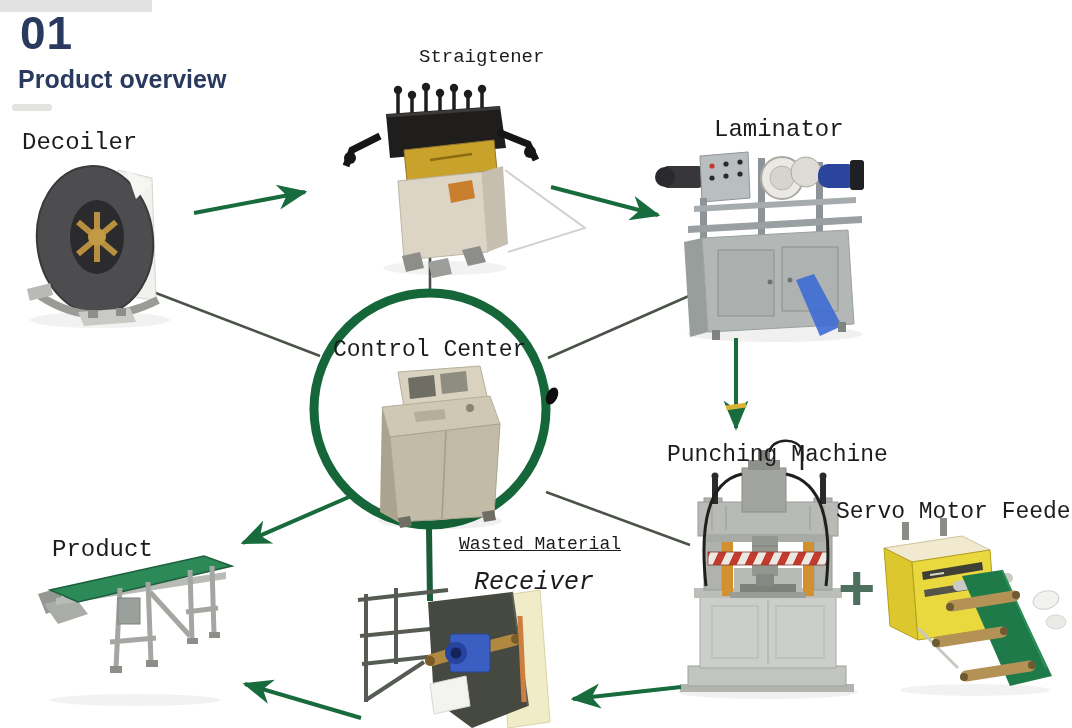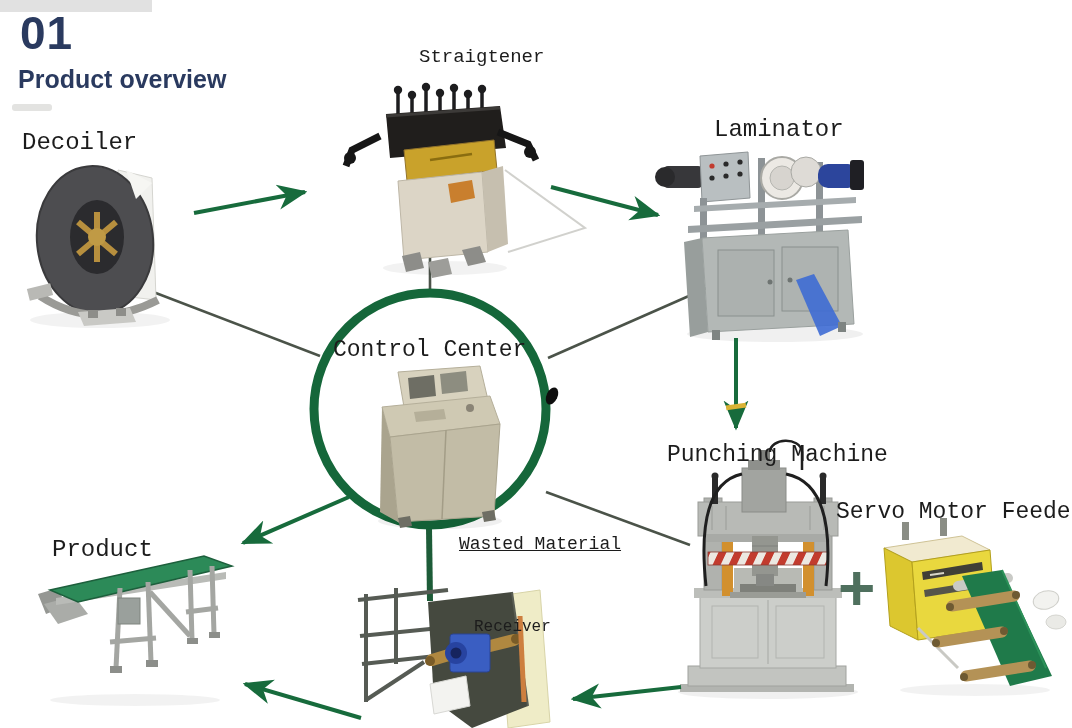--- a/index.html
+++ b/index.html
@@ -25,21 +25,21 @@
     position:absolute;font-family:"Liberation Mono",monospace;font-weight:500;
     color:#1c1c1c;white-space:nowrap;line-height:1;
   }
   .lbl-decoiler{left:22px;top:131px;font-size:24px;text-align:center;}
   .lbl-straightener{left:371px;top:48px;font-size:19px;margin-left:48px;}
   .lbl-laminator{left:714px;top:118px;font-size:24px;text-align:center;}
   .lbl-control{left:333px;top:339px;font-size:23px;}
   .lbl-punching{left:667px;top:444px;font-size:23px;}
   .lbl-servo{left:836px;top:501px;font-size:23px;}
   .lbl-wasted1{left:459px;top:535px;font-size:18px;text-decoration:underline;}
-  .lbl-wasted2{left:474px;top:619px;font-size:16px;}
+  .lbl-wasted2{left:474px;top:570px;font-size:25px;font-style:italic;}
   .lbl-conveyor{left:52px;top:538px;font-size:24px;}
   .plus-sign{
     position:absolute;left:838px;top:556px;font-size:64px;font-weight:bold;line-height:1;
     color:#4f705e;font-family:"Liberation Sans",sans-serif;
   }
   
   .connector{stroke:var(--connector-gray,#4b5349);stroke-width:2.6;fill:none;}
   .connector-thick{stroke:#1d5c38;stroke-width:6;fill:none;}
   .arrow{stroke:var(--arrow-green,#176b3c);stroke-width:4;fill:none;}
   .ring{stroke:var(--circle-green,#15673a);stroke-width:9;fill:none;}

